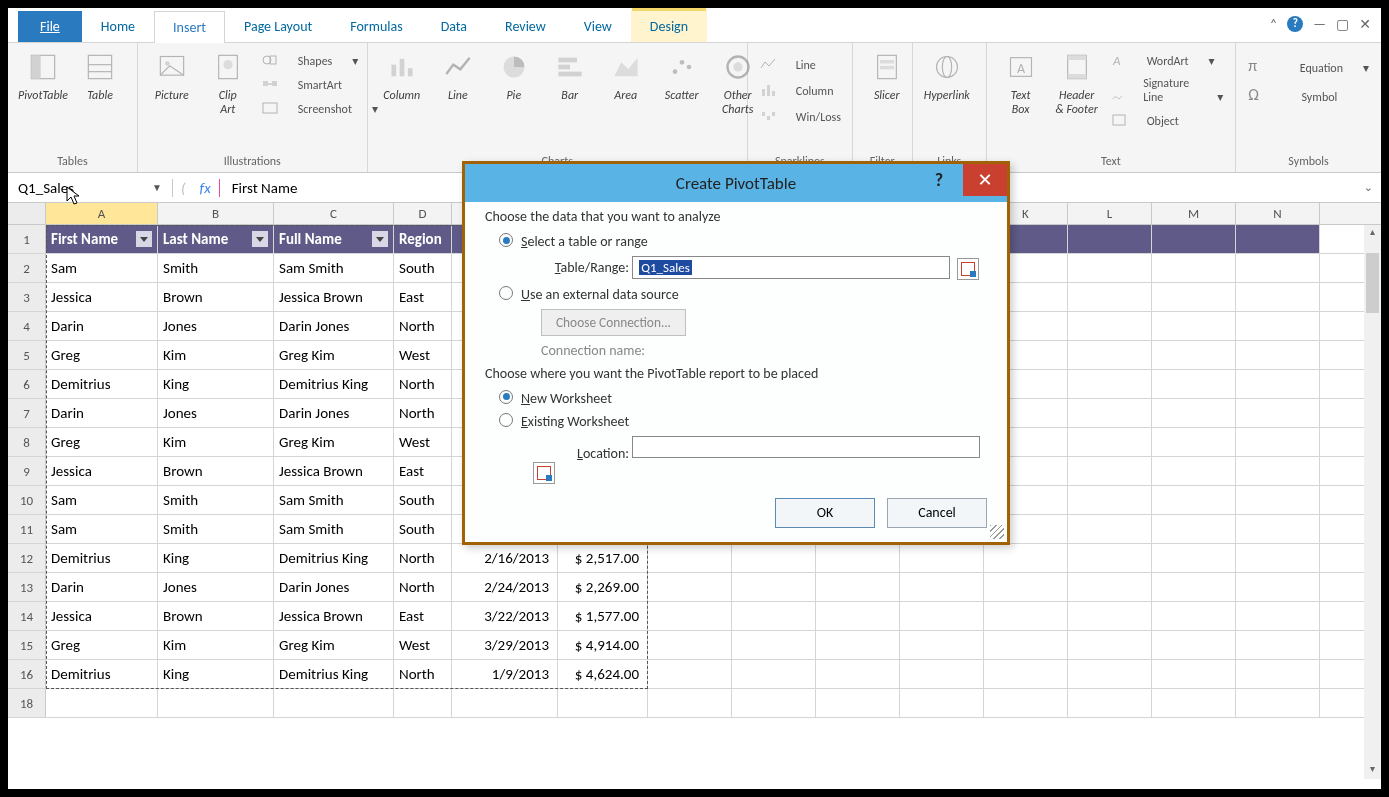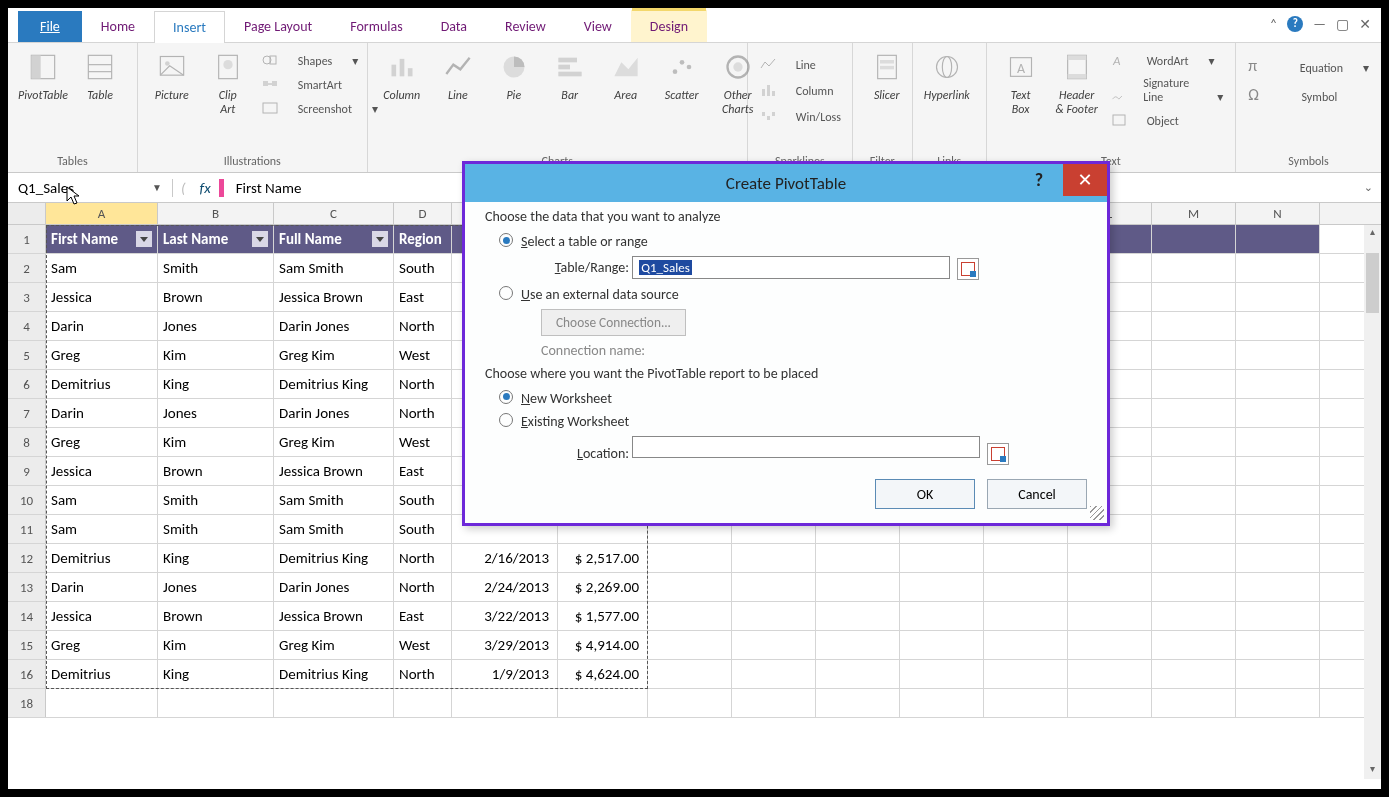--- a/index.html
+++ b/index.html
@@ -1,20 +1,20 @@
 <!DOCTYPE html>
 <html><head>
 <meta charset="utf-8">
 <style>
   * { margin:0; padding:0; box-sizing:border-box; font-family:"Segoe UI",Calibri,Arial,sans-serif; }
   body { background:#fff; width:1389px; height:797px; position:relative; overflow:hidden; border:8px solid #000; }
   
   .tabbar { height:35px; background:#fff; display:flex; align-items:flex-end; border-bottom:1px solid #d5d5d5; padding-left:10px; position:relative; }
   .tabbar .file { background:#2a7abf; color:#fff; padding:7px 22px; font-size:14px;text-decoration:underline; }
-  .tabbar .mtab { padding:7px 18px; font-size:14px; color:#701a75; border:1px solid transparent; border-bottom:none; }
+  .tabbar .mtab { padding:7px 18px; font-size:14px; color:#0369a1; border:1px solid transparent; border-bottom:none; }
   .tabbar .mtab.active { background:#fff; border-color:#d5d5d5; color:#2a7abf; position:relative; top:1px; }
   .tabbar .mtab.design { background:#fff4ce; position:relative; }
   .tabbar .mtab.design::before { content:""; position:absolute; top:-5px; left:0; right:0; height:5px; background:#f3d76b; }
   .tabbar .winbtns { position:absolute; right:10px; top:8px; display:flex; gap:10px; font-size:14px; color:#666; }
   .tabbar .winbtns span { display:inline-block; }
   .help-ic { width:16px; height:16px; border-radius:50%; background:#2a7abf; color:#fff; font-size:11px; line-height:16px; text-align:center; font-weight:bold; }
   
   .ribbon { height:130px; background:#f5f5f5; display:flex; border-bottom:1px solid #c9c9c9; }
   .rgroup { border-right:1px solid #d7d7d7; display:flex; flex-direction:column; justify-content:flex-end; }
   .rgroup .items { flex:1; display:flex; align-items:flex-start; padding:6px 10px; gap:8px; }
@@ -22,21 +22,21 @@
   .ritem { display:flex; flex-direction:column; align-items:center; gap:4px; min-width:48px; color:#666; }
   .ritem .ic { width:36px; height:36px; display:flex; align-items:center; justify-content:center; }
   .ritem .ic svg { width:28px; height:28px; opacity:.6; }
   .ritem span.lbl { font-size:12px; color:#404040; text-align:center; line-height:1.15;font-style:italic; }
   .ritem-sm { display:flex; align-items:flex-end; gap:20px; font-size:12px; color:#555; padding:3px 2px; }
   .ritem-sm svg { width:16px; height:16px; opacity:.6; }
   
   .fbar { height:30px; display:flex; align-items:center; border-bottom:1px solid #c9c9c9; background:#fff; }
   .namebox { width:165px; border-right:1px solid #c9c9c9; padding:0 10px; font-size:15px; display:flex; align-items:center; justify-content:space-between; }
   .namebox .dd { font-size:10px; color:#555; }
-  .fx { padding:0 8px; border-right:5px solid #ec4899; font-style:italic; font-size:15px; color:#0c4a6e; }
+  .fx { padding:0 8px; border-right:1px solid #ec4899; font-style:italic; font-size:15px; color:#3b82f6; }
   .fx::before { content:"("; color:#bbb; margin-right:14px; }
   .fval { padding:0 12px; font-size:15px; flex:1; }
   .fbar .expand { padding:0 8px; color:#666; font-size:11px; }
   
   .colhdr { height:22px; display:flex; background:#f3f3f3; border-bottom:1px solid #c9c9c9; }
   .corner { width:38px; border-right:1px solid #c9c9c9; background:#ececec; }
   .colcell { border-right:1px solid #c9c9c9; text-align:center; font-size:13px; color:#555; line-height:22px; }
   .colcell.sel { background:#ffe699; }
   
   .cA{width:112px}.cB{width:116px}.cC{width:120px}.cD{width:58px}.cE{width:106px}.cF{width:90px}
@@ -49,21 +49,21 @@
   .row.thdr .cell { background:#5f5a87; color:#fff; font-weight:bold; font-size:15px; }
   .row.thdr .cell .fbtn { float:right; width:16px; height:16px; background:#d9d7e6; margin-top:6px; position:relative; }
   .row.thdr .cell .fbtn::after { content:""; position:absolute; left:4px; top:6px; border-left:4px solid transparent; border-right:4px solid transparent; border-top:5px solid #444; }
   .cell.num { text-align:right; padding-right:8px; }
   
   .marquee { position:absolute; border:1.5px dashed #555; pointer-events:none; }
   
   .vscroll { position:absolute; right:0; top:217px; bottom:10px; width:17px; background:#f0f0f0; }
   .vscroll .thumb { position:absolute; left:2px; right:2px; top:28px; height:60px; background:#cdcdcd; }
   .vscroll .arr { position:absolute; left:0; right:0; height:17px; text-align:center; font-size:10px; color:#666; }
-  .dialog { position:absolute; left:454px; top:153px; width:648px; background:#fdfefe; border:3px solid #6d28d9; box-shadow:3px 3px 8px rgba(0,0,0,.2); font-size:14px; color:#333; }
+  .dialog { position:absolute; left:454px; top:153px; width:548px; background:#fdfefe; border:3px solid #a16207; box-shadow:3px 3px 8px rgba(0,0,0,.2); font-size:14px; color:#333; }
   .dialog .titlebar { height:38px; background:#59b3e4; display:flex; align-items:center; justify-content:center; position:relative; color:#222; font-size:17px; }
   .dialog .tbtn { position:absolute; top:0; height:32px; width:44px; display:flex; align-items:center; justify-content:center; font-size:18px; }
   .dialog .tbtn.help { right:46px; font-weight:bold; }
   .dialog .tbtn.close { right:0; background:#c94031; color:#fff; }
   .dialog .body { padding:0 20px 14px; }
   .dialog .sect { margin:6px 0 8px; }
   .radio { display:flex; gap:8px; margin:6px 0 6px 14px; }
   .radio .dot { width:14px; height:14px; border:1px solid #777; border-radius:50%; display:flex; align-items:center; justify-content:center; }
   .radio.sel .dot::after { content:""; width:7px; height:7px; border-radius:50%; background:#2a7abf; }
   .flabel { display:inline-block; width:100px; text-align:right; }

